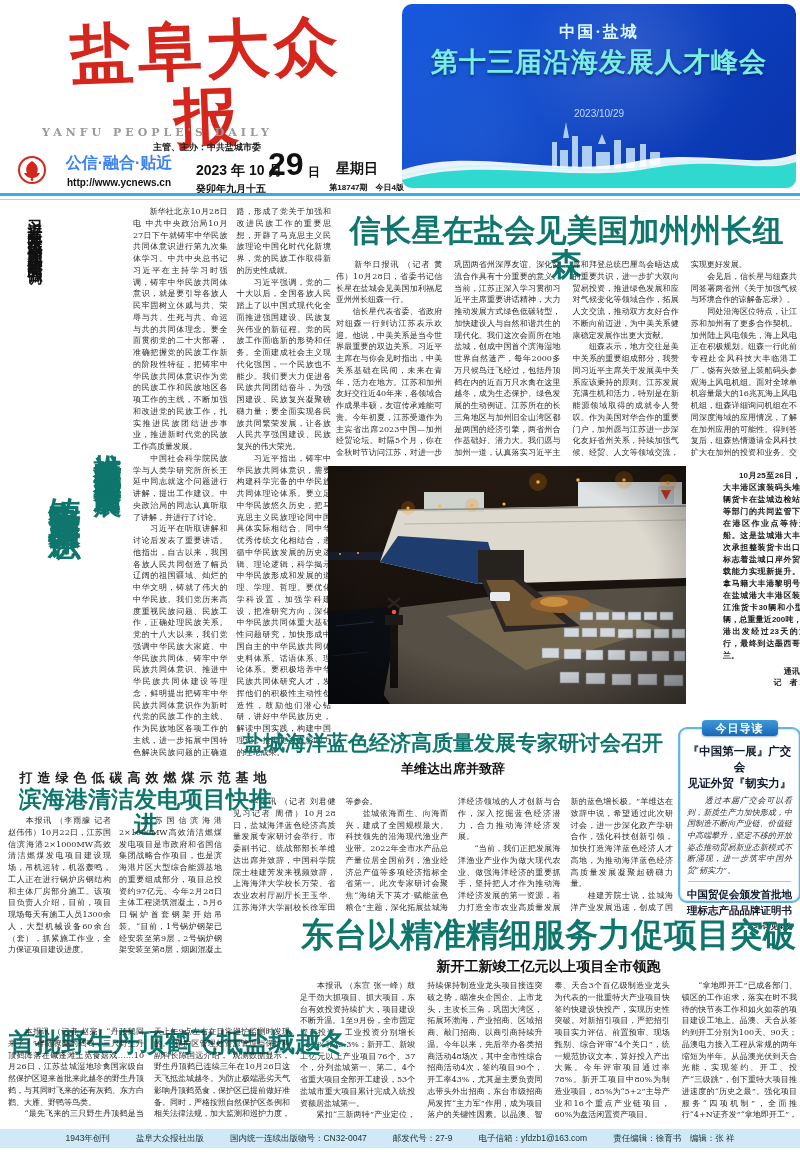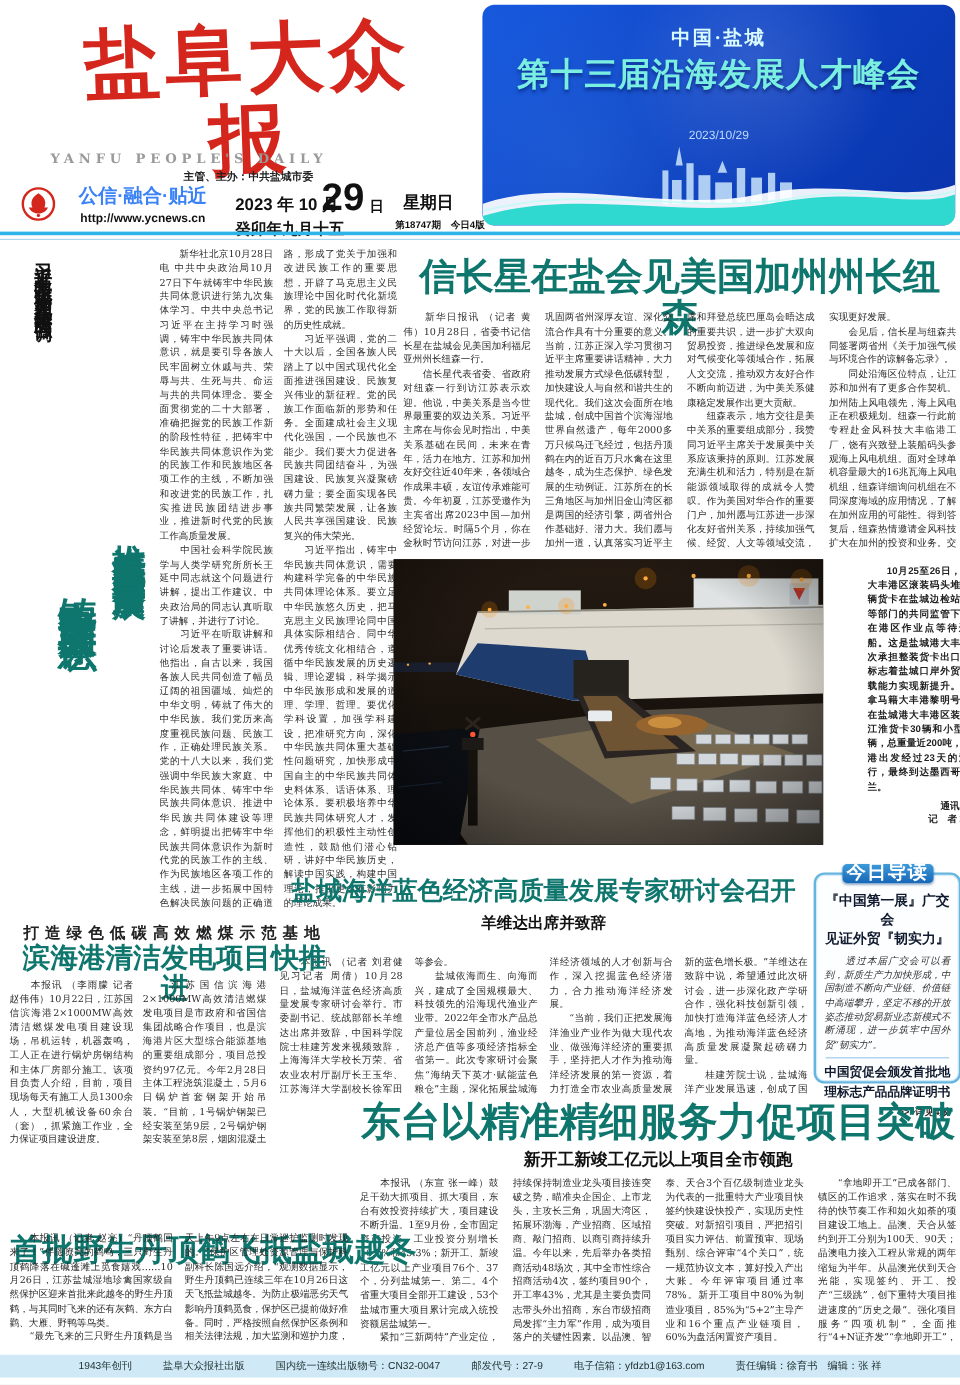--- a/index.html
+++ b/index.html
@@ -50,21 +50,21 @@
     </svg>
   </div>
 
   <div class="abs" style="left:50px;top:153px;width:138px;text-align:center;font-size:16px;font-weight:900;color:#3b82f6;">公信·融合·贴近</div>
   <div class="abs" style="left:50px;top:177px;width:138px;text-align:center;font-size:10px;font-weight:700;color:#111;">http://www.ycnews.cn</div>
 
   <div class="abs" style="left:196px;top:150px;width:130px;height:42px;">
     <span style="position:absolute;left:0;top:12px;font-size:14px;font-weight:700;color:#111;">2023 年 10 月</span>
     <span style="position:absolute;left:72px;top:-4px;font-size:32px;font-weight:700;color:#111;">29</span>
     <span style="position:absolute;left:112px;top:14px;font-size:12px;font-weight:700;color:#111;">日</span>
-    <span style="position:absolute;left:0;top:32px;font-size:13px;font-weight:700;color:#111;">癸卯年九月十五</span>
+    <span style="position:absolute;left:0;top:32px;font-size:10px;font-weight:700;color:#111;">癸卯年九月十五</span>
   </div>
   <div class="abs" style="left:336px;top:160px;font-size:14px;font-weight:700;color:#111;">星期日</div>
   <div class="abs" style="left:312px;top:182px;width:92px;font-size:8px;font-weight:700;color:#111;text-align:right;">第18747期　今日4版</div>
 
   <div class="abs banner" style="left:402px;top:4px;width:394px;height:184px;">
     <div style="position:absolute;left:0;top:18px;width:100%;text-align:center;font-size:16px;
                 font-weight:900;color:#d9fbff;letter-spacing:2px;font-family:Liberation Serif, serif;">中国·盐城</div>
     <div style="position:absolute;left:0;top:40px;width:100%;text-align:center;font-size:27px;
                 font-weight:900;color:#7beee2;letter-spacing:1px;text-shadow:0 2px 3px rgba(0,20,90,.55);">第十三届沿海发展人才峰会</div>
     <div style="position:absolute;left:0;top:104px;width:100%;text-align:center;font-size:10px;color:#bcd9ff;">2023/10/29</div>
@@ -215,21 +215,21 @@
   <div class="abs" style="left:233px;top:760px;width:440px;text-align:center;font-size:13px;font-weight:700;color:#111;">羊维达出席并致辞</div>
   <div class="abs body-text cols-4" style="left:233px;top:760px;width:440px;height:128px;column-gap:10px;margin-top:36px;">　　本报讯 （记者 刘君健 见习记者 周倩）10月28日，盐城海洋蓝色经济高质量发展专家研讨会举行。市委副书记、统战部部长羊维达出席并致辞，中国科学院院士桂建芳发来视频致辞，上海海洋大学校长万荣、省农业农村厅副厅长王玉华、江苏海洋大学副校长徐军田等参会。
 　　盐城依海而生、向海而兴，建成了全国规模最大、科技领先的沿海现代渔业产业带。2022年全市水产品总产量位居全国前列，渔业经济总产值等多项经济指标全省第一。此次专家研讨会聚焦“海纳天下英才·赋能蓝色粮仓”主题，深化拓展盐城海洋经济领域的人才创新与合作，深入挖掘蓝色经济潜力，合力推动海洋经济发展。
 　　“当前，我们正把发展海洋渔业产业作为做大现代农业、做强海洋经济的重要抓手，坚持把人才作为推动海洋经济发展的第一资源，着力打造全市农业高质量发展新的蓝色增长极。”羊维达在致辞中说，希望通过此次研讨会，进一步深化政产学研合作，强化科技创新引领，加快打造海洋蓝色经济人才高地，为推动海洋蓝色经济高质量发展凝聚起磅礴力量。
 　　桂建芳院士说，盐城海洋产业发展迅速，创成了国家级海洋牧场示范区，打造了全国最大蟹苗产业基地，期待盐城海洋蓝色经济发展迈上新台阶。
 　　万荣说，盐城有非常好的海洋禀赋，上海海洋大学将联合盐城水产科学研究院，在渔业育种、病害防控等方面开展更深层次合作。
 　　会议还推介了我市人才政策情况，发布了盐城渔业高质量发展研究报告和盐城市海洋渔业技术、人才需求清单，举行了产学研合作签约仪式。副市长王娟、盐城工学院校长邵荣等参加活动。</div>
 
   <div class="abs digest-box" style="left:678px;top:727px;width:119px;height:172px;">
     <div class="digest-tab" style="position:absolute;left:50%;top:-9px;transform:translateX(-50%);width:76px;height:16px;
-                line-height:16px;font-size:16px;letter-spacing:1px;">今日导读</div>
+                line-height:16px;font-size:11px;letter-spacing:1px;">今日导读</div>
     <div style="margin:14px 4px 0;text-align:center;font-size:11.5px;font-weight:900;color:#101a2e;
                 line-height:1.4;white-space:pre-line;">『中国第一展』广交会
 见证外贸『韧实力』</div>
     <div style="margin:4px 7px 0;font-size:8px;line-height:1.45;text-align:justify;color:#333;
                 font-style:italic;font-family:'DejaVu Serif',serif;white-space:pre-line;">　　透过本届广交会可以看到，新质生产力加快形成，中国制造不断向产业链、价值链中高端攀升，坚定不移的开放姿态推动贸易新业态新模式不断涌现，进一步筑牢中国外贸“韧实力”。</div>
     <div style="margin:5px 8px;height:1px;background:#9fcbe8;"></div>
     <div style="margin:0 4px;text-align:center;font-size:10.5px;font-weight:900;color:#101a2e;
                 line-height:1.45;white-space:pre-line;">中国贸促会颁发首批地
 理标志产品品牌证明书</div>
     <div style="margin:3px 8px 0;text-align:right;font-size:8px;font-weight:700;color:#222;">&gt;&gt;&gt;详见4版</div>

